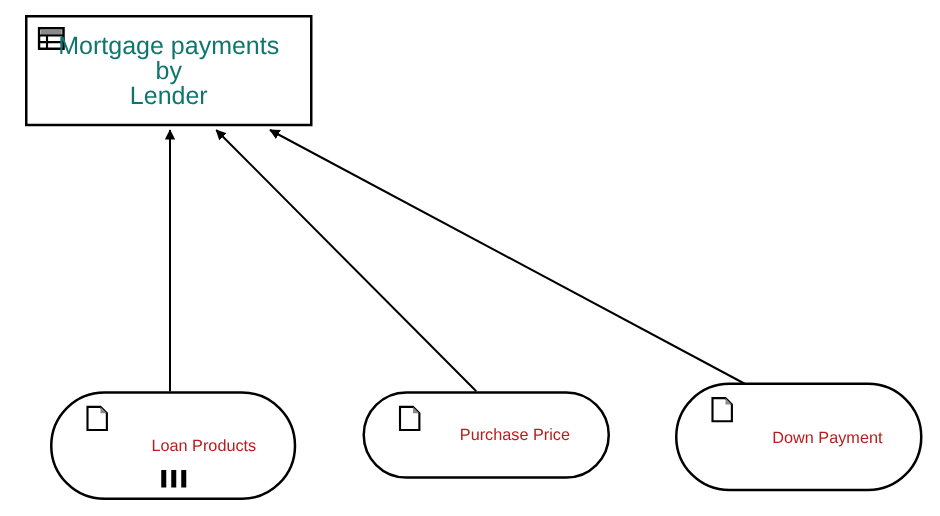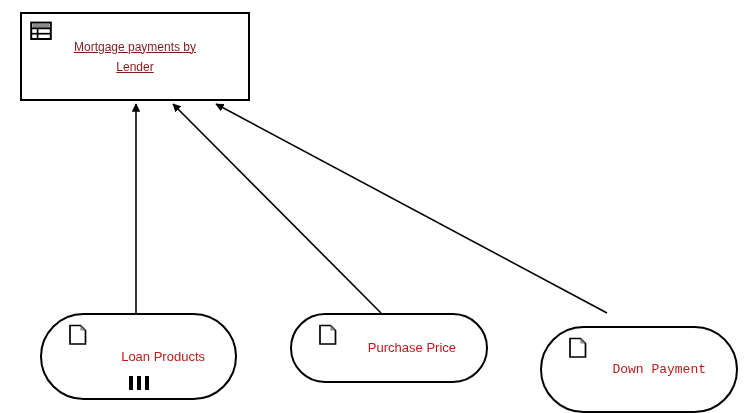--- a/index.html
+++ b/index.html
@@ -36,27 +36,26 @@
     border: 2px solid #000000;
     border-radius: 0;
   }
   .ds-node .node-label {
     position: absolute;
     left: 0;
     right: 0;
     top: 50%;
     transform: translateY(-50%);
     text-align: center;
-    font-size: 12px;
+    font-size: 20px;
     line-height: 20px;
-    color: #7f1d1d;
+    color: #0f766e;
     padding: 0 18px;
     box-sizing: border-box;
     white-space: pre-line;
-    text-decoration: underline;
   }
 
   
   .src-node {
     position: absolute;
     box-sizing: border-box;
     background: #ffffff;
     border: 2px solid #000000;
     border-radius: 44px;
   }
@@ -164,21 +163,21 @@
   <div class="src-node" style="left:290px; top:313px; width:198px; height:70px;">
     <span class="icon-slot">
       <svg width="20" height="22" viewBox="0 0 20 22" xmlns="http://www.w3.org/2000/svg">
         <path d="M 2 1.5 L 12.4 1.5 L 17.5 6.6 L 17.5 20 L 2 20 Z" fill="#ffffff" stroke="#000000" stroke-width="1.7" stroke-linejoin="miter"></path>
         <path d="M 12.4 1.5 L 12.4 6.6 L 17.5 6.6 Z" fill="#8a8a8a" stroke="none"></path>
       </svg>
     </span>
     <span class="node-label">Purchase Price</span>
   </div>
 
-  <div class="src-node" style="left:540px; top:326px; width:198px; height:87px;font-family:Liberation Mono, monospace;">
+  <div class="src-node" style="left:540px; top:306px; width:198px; height:87px;">
     <span class="icon-slot">
       <svg width="20" height="22" viewBox="0 0 20 22" xmlns="http://www.w3.org/2000/svg">
         <path d="M 2 1.5 L 12.4 1.5 L 17.5 6.6 L 17.5 20 L 2 20 Z" fill="#ffffff" stroke="#000000" stroke-width="1.7" stroke-linejoin="miter"></path>
         <path d="M 12.4 1.5 L 12.4 6.6 L 17.5 6.6 Z" fill="#8a8a8a" stroke="none"></path>
       </svg>
     </span>
     <span class="node-label">Down Payment</span>
   </div>
 
 </div>

